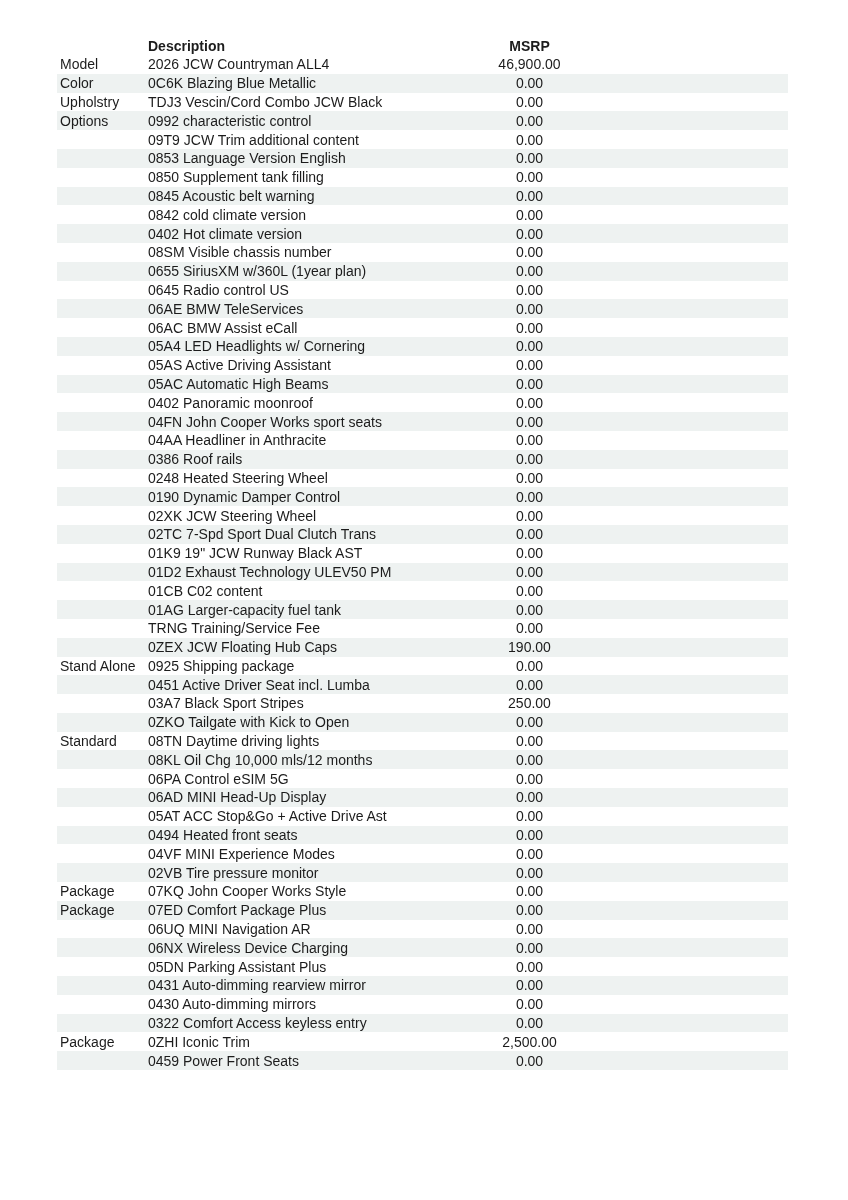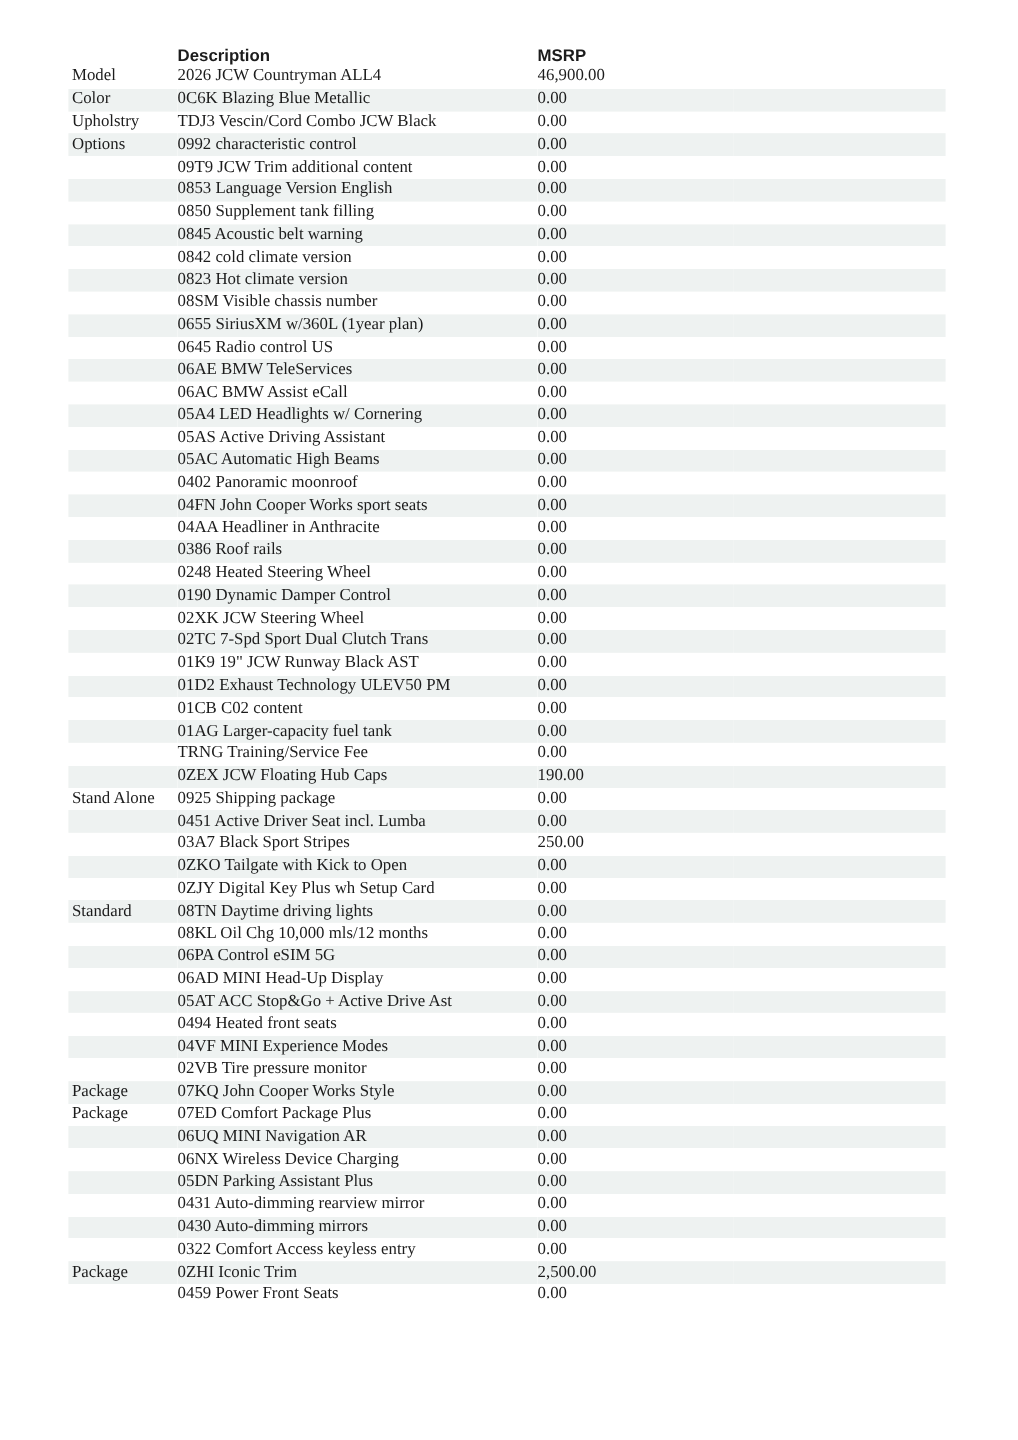--- a/index.html
+++ b/index.html
@@ -31,24 +31,24 @@
   col.c-desc  { width: 300px; }
   col.c-msrp  { width: 163px; }
   col.c-pad   { width: 179px; }
   td {
     padding: 0;
     vertical-align: middle;
     white-space: nowrap;
     overflow: hidden;
   }
   thead tr { height: 19px; }
-  tbody tr { height: 18.8px; font-family: Liberation Serif, serif; }
+  tbody tr { height: 18.8px; }
   tbody tr:nth-child(even) { background: #eef2f1; }
   td.cat  { padding-left: 3px; }
-  td.msrp { text-align: left; }
+  td.msrp { text-align: center; }
   .bold   { font-weight: bold; }
 </style>
 </head>
 <body>
 
 <div class="page">
   <table class="price-table">
     <colgroup>
       <col class="c-cat">
       <col class="c-desc">
@@ -122,21 +122,21 @@
 
   <tr>
     <td class="cat"></td>
     <td class="desc">0842 cold climate version</td>
     <td class="msrp">0.00</td>
     <td class="pad"></td>
   </tr>
 
   <tr>
     <td class="cat"></td>
-    <td class="desc">0823 Hot climate version</td>
+    <td class="desc">0402 Hot climate version</td>
     <td class="msrp">0.00</td>
     <td class="pad"></td>
   </tr>
 
   <tr>
     <td class="cat"></td>
     <td class="desc">08SM Visible chassis number</td>
     <td class="msrp">0.00</td>
     <td class="pad"></td>
   </tr>
@@ -312,26 +312,20 @@
     <td class="pad"></td>
   </tr>
 
   <tr>
     <td class="cat"></td>
     <td class="desc">0ZKO Tailgate with Kick to Open</td>
     <td class="msrp">0.00</td>
     <td class="pad"></td>
   </tr>
 
-  <tr>
-    <td class="cat"></td>
-    <td class="desc">0ZJY Digital Key Plus wh Setup Card</td>
-    <td class="msrp">0.00</td>
-    <td class="pad"></td>
-  </tr>
 
   <tr>
     <td class="cat">Standard</td>
     <td class="desc">08TN Daytime driving lights</td>
     <td class="msrp">0.00</td>
     <td class="pad"></td>
   </tr>
 
   <tr>
     <td class="cat"></td>

